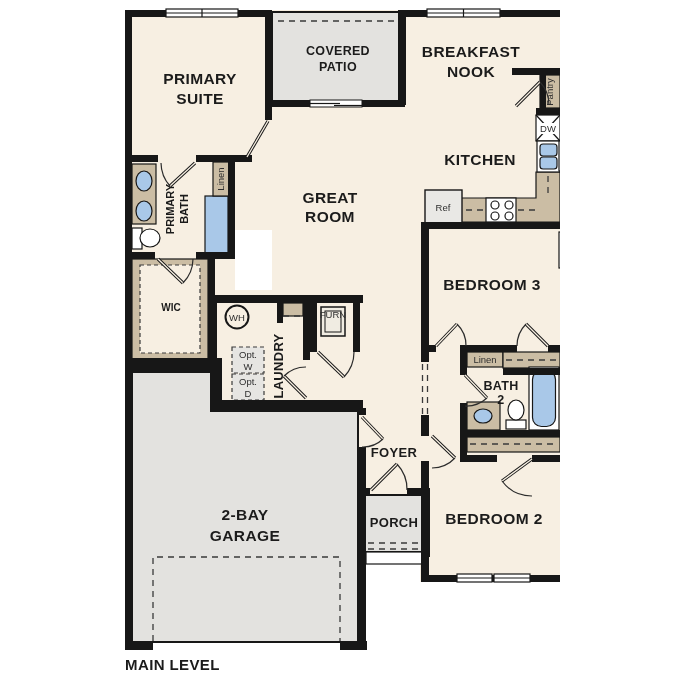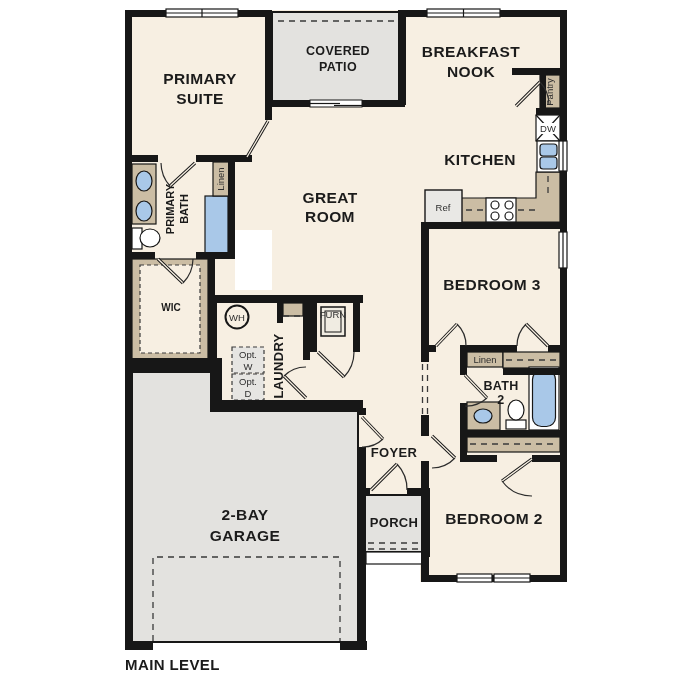--- a/index.html
+++ b/index.html
@@ -1,16 +1,16 @@
 <!DOCTYPE html>
 <html><head>
 <meta charset="utf-8">
 <style>
   html,body{margin:0;padding:0;background:#fff;}
-  .stage{position:relative;width:687px;height:687px;background:#fff;overflow:hidden;}
+  .stage{position:relative;width:560px;height:687px;background:#fff;overflow:hidden;}
   svg{display:block;}
   .wall{fill:#171717;}
   .floor{fill:#f7efe2;}
   .hard{fill:#e3e2df;stroke:#171717;stroke-width:2;}
   .tan{fill:#cbbda4;stroke:#171717;stroke-width:1.2;}
   .blue{fill:#a9c8e8;stroke:#171717;stroke-width:1.2;}
   .white{fill:#ffffff;stroke:#171717;stroke-width:1.2;}
   .tl{stroke:#171717;stroke-width:1.2;fill:none;}
   .dash{stroke:#3a3a3a;stroke-width:1.3;fill:none;stroke-dasharray:6 5;}
   .dashfill{fill:#e6e5e2;stroke:#3a3a3a;stroke-width:1.2;stroke-dasharray:4 3;}

